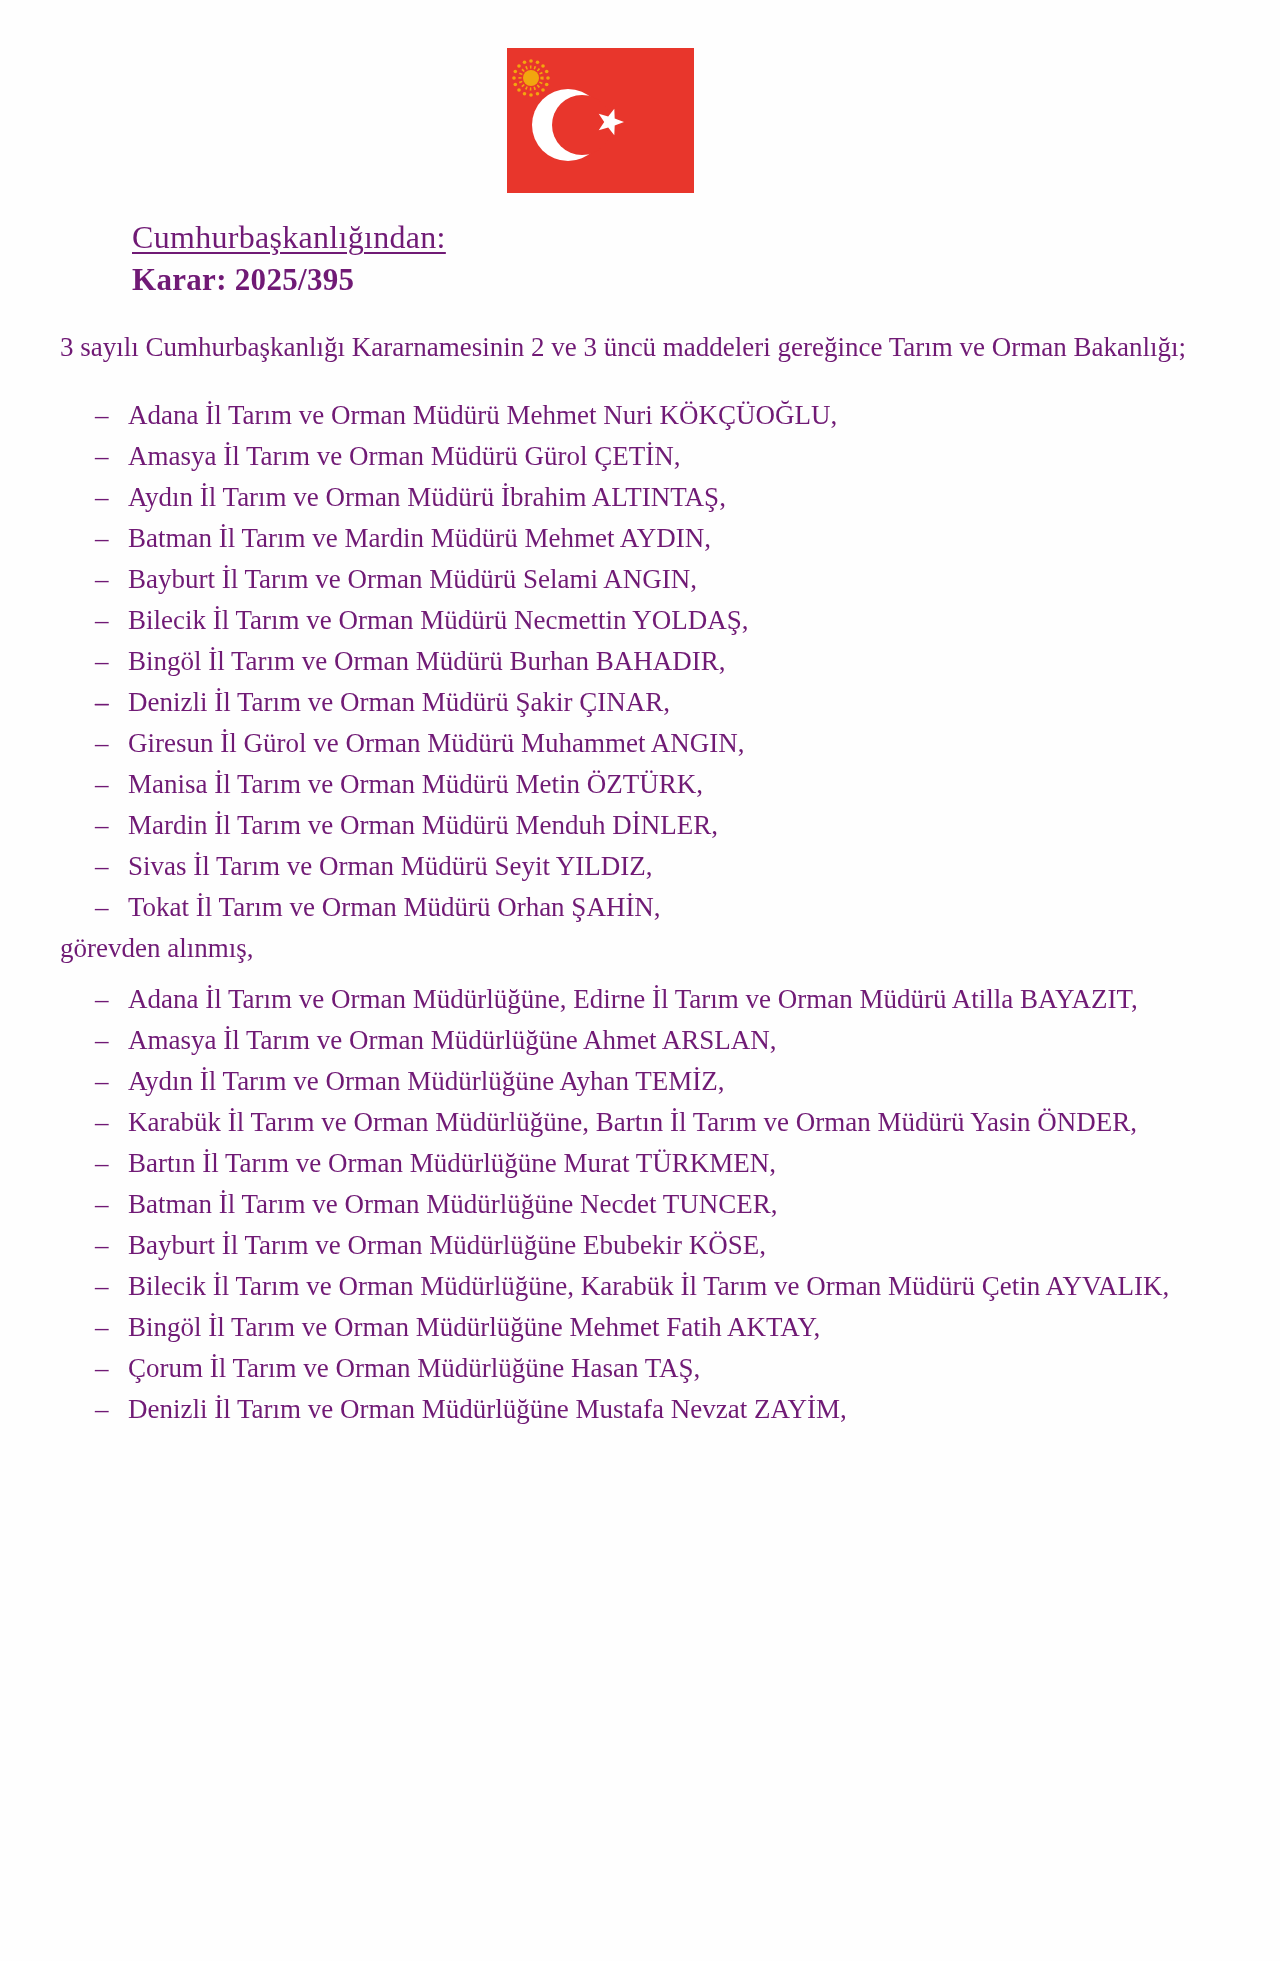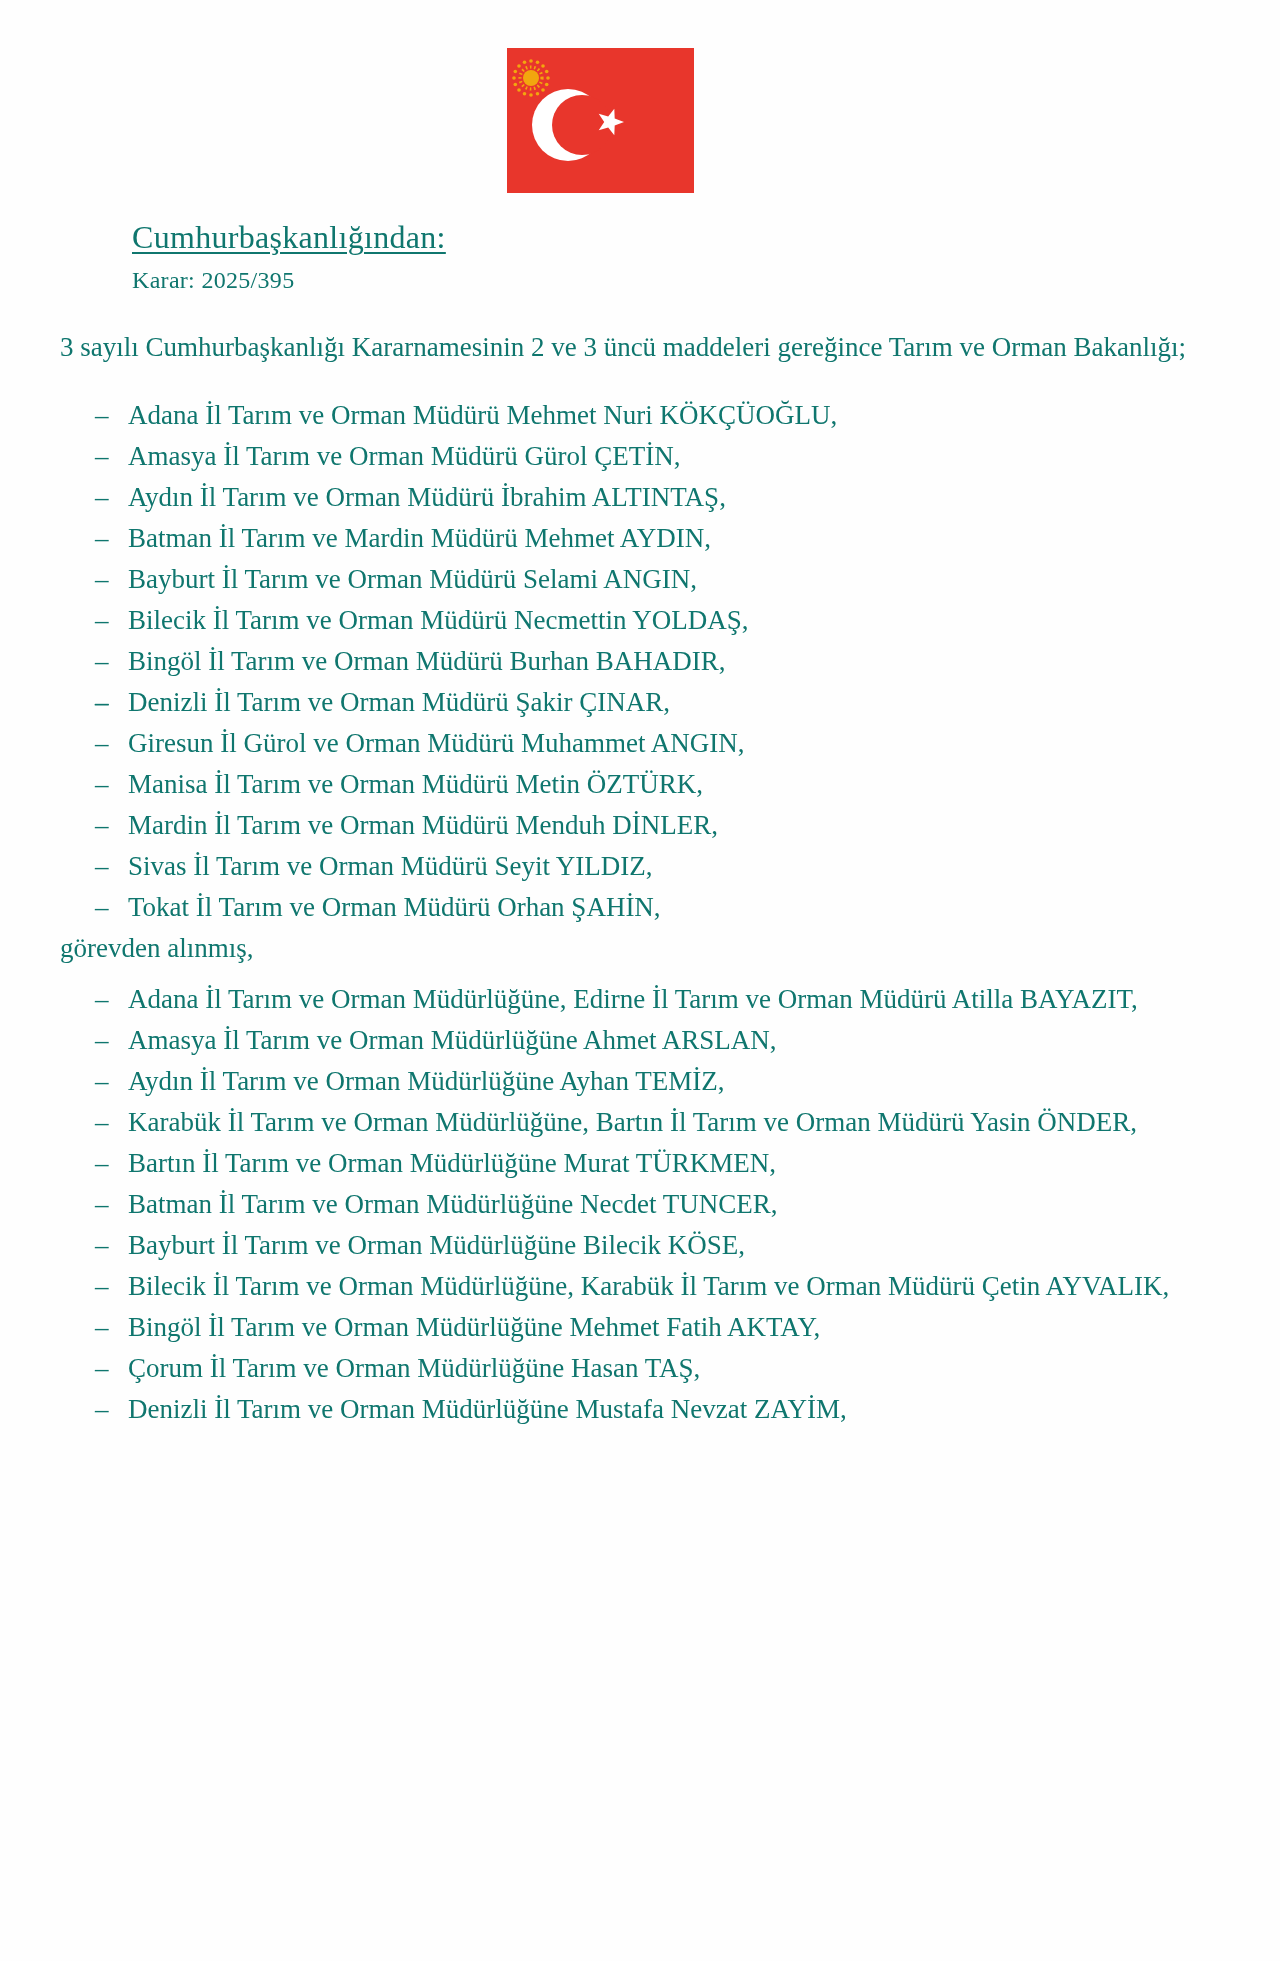--- a/index.html
+++ b/index.html
@@ -2,21 +2,21 @@
 <html lang="tr"><head>
 <meta charset="utf-8">
 <style>
   html, body { margin: 0; padding: 0; background: #ffffff; }
   .page {
     position: relative;
     width: 1280px;
     height: 1961px;
     background: #fefefe;
     font-family: "Liberation Serif", "DejaVu Serif", serif;
-    color: #0f766e;
+    color: #701a75;
     overflow: hidden;
   }
   .flag {
     position: absolute;
     left: 507px;
     top: 48px;
     width: 187px;
     height: 145px;
   }
   .content {
@@ -26,23 +26,23 @@
     margin: 216px 0 0 72px;
     font-size: 32px;
     line-height: 42px;
     text-decoration: underline;
     text-underline-offset: 4px;
     text-decoration-thickness: 2px;
     letter-spacing: 0.3px;
   }
   .doc-decision {
     margin: 2px 0 0 72px;
-    font-size: 24px;
+    font-size: 31px;
     line-height: 40px;
-    font-weight: normal;
+    font-weight: bold;
     letter-spacing: 0.3px;
   }
   .intro {
     font-size: 27px;
     line-height: 41px;
     text-align: justify;
   }
   ul.decree-list {
     list-style: none;
     margin: 16px 0 0 0;
@@ -126,21 +126,21 @@
 
     <div class="closing">görevden alınmış,</div>
 
     <ul class="decree-list second">
       <li><span class="dash">–</span><span>Adana İl Tarım ve Orman Müdürlüğüne, Edirne İl Tarım ve Orman Müdürü Atilla BAYAZIT,</span></li>
       <li><span class="dash">–</span><span>Amasya İl Tarım ve Orman Müdürlüğüne Ahmet ARSLAN,</span></li>
       <li><span class="dash">–</span><span>Aydın İl Tarım ve Orman Müdürlüğüne Ayhan TEMİZ,</span></li>
       <li><span class="dash">–</span><span>Karabük İl Tarım ve Orman Müdürlüğüne, Bartın İl Tarım ve Orman Müdürü Yasin ÖNDER,</span></li>
       <li><span class="dash">–</span><span>Bartın İl Tarım ve Orman Müdürlüğüne Murat TÜRKMEN,</span></li>
       <li><span class="dash">–</span><span>Batman İl Tarım ve Orman Müdürlüğüne Necdet TUNCER,</span></li>
-      <li><span class="dash">–</span><span>Bayburt İl Tarım ve Orman Müdürlüğüne Bilecik KÖSE,</span></li>
+      <li><span class="dash">–</span><span>Bayburt İl Tarım ve Orman Müdürlüğüne Ebubekir KÖSE,</span></li>
       <li><span class="dash">–</span><span>Bilecik İl Tarım ve Orman Müdürlüğüne, Karabük İl Tarım ve Orman Müdürü Çetin AYVALIK,</span></li>
       <li><span class="dash">–</span><span>Bingöl İl Tarım ve Orman Müdürlüğüne Mehmet Fatih AKTAY,</span></li>
       <li><span class="dash">–</span><span>Çorum İl Tarım ve Orman Müdürlüğüne Hasan TAŞ,</span></li>
       <li><span class="dash">–</span><span>Denizli İl Tarım ve Orman Müdürlüğüne Mustafa Nevzat ZAYİM,</span></li>
     </ul>
   </div>
 
 </div>
 
 </body></html>

